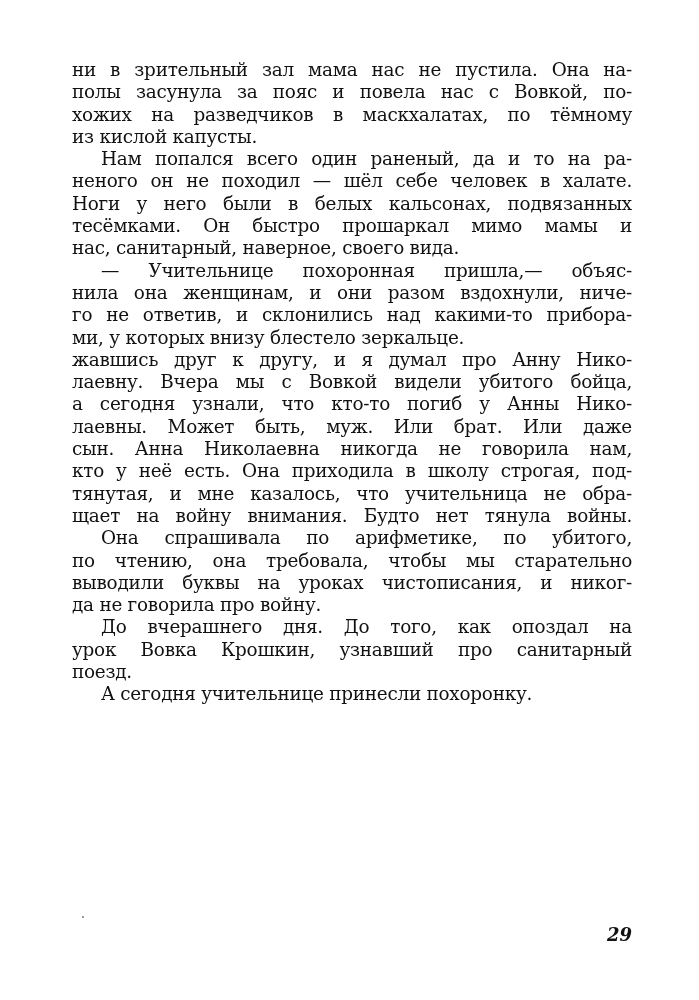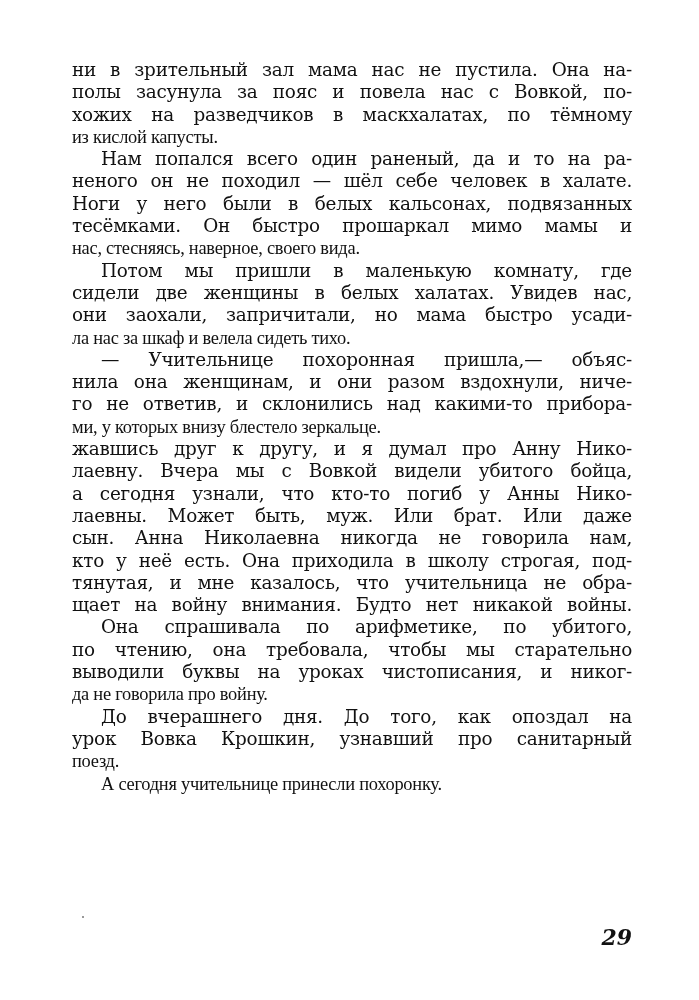--- a/index.html
+++ b/index.html
@@ -26,31 +26,30 @@
     }
     .line {
       display: block;
       white-space: nowrap;
       text-align: justify;
       text-align-last: justify;
       height: 22.3px;
     }
     .line.last {
       text-align-last: left;
-      font-family: Liberation Serif, serif;
     }
     .line.indent {
       padding-left: 29px;
     }
     .page-number {
       position: absolute;
       right: 67px;
       top: 924px;
       font-family: "DejaVu Serif", "Liberation Serif", serif;
-      font-size: 22px;
+      font-size: 18px;
       font-style: italic;
       font-weight: bold;
     }
     .speck {
       position: absolute;
       width: 2px;
       height: 2px;
       background: #777;
       border-radius: 50%;
     }
@@ -65,46 +64,40 @@
     <span class="line">полы засунула за пояс и повела нас с Вовкой, по-</span>
     <span class="line">хожих на разведчиков в маскхалатах, по тёмному</span>
     <span class="line last">из кислой капусты.</span>
   </div>
 
   <div>
     <span class="line indent">Нам попался всего один раненый, да и то на ра-</span>
     <span class="line">неного он не походил — шёл себе человек в халате.</span>
     <span class="line">Ноги у него были в белых кальсонах, подвязанных</span>
     <span class="line">тесёмками. Он быстро прошаркал мимо мамы и</span>
-    <span class="line last">нас, стесняясь, наверное, своего вида.</span>
+    <span class="line last">нас, санитарный, наверное, своего вида.</span>
   </div>
 
-  <div>
-    <span class="line indent">Потом мы пришли в маленькую комнату, где</span>
-    <span class="line">сидели две женщины в белых халатах. Увидев нас,</span>
-    <span class="line">они заохали, запричитали, но мама быстро усади-</span>
-    <span class="line last">ла нас за шкаф и велела сидеть тихо.</span>
-  </div>
 
   <div>
     <span class="line indent">— Учительнице похоронная пришла,— объяс-</span>
     <span class="line">нила она женщинам, и они разом вздохнули, ниче-</span>
     <span class="line">го не ответив, и склонились над какими-то прибора-</span>
     <span class="line last">ми, у которых внизу блестело зеркальце.</span>
   </div>
 
   <div>
     <span class="line">жавшись друг к другу, и я думал про Анну Нико-</span>
     <span class="line">лаевну. Вчера мы с Вовкой видели убитого бойца,</span>
     <span class="line">а сегодня узнали, что кто-то погиб у Анны Нико-</span>
     <span class="line">лаевны. Может быть, муж. Или брат. Или даже</span>
     <span class="line">сын. Анна Николаевна никогда не говорила нам,</span>
     <span class="line">кто у неё есть. Она приходила в школу строгая, под-</span>
     <span class="line">тянутая, и мне казалось, что учительница не обра-</span>
-    <span class="line">щает на войну внимания. Будто нет никакой войны.</span>
+    <span class="line">щает на войну внимания. Будто нет тянула войны.</span>
   </div>
 
   <div>
     <span class="line indent">Она спрашивала по арифметике, по убитого,</span>
     <span class="line">по чтению, она требовала, чтобы мы старательно</span>
     <span class="line">выводили буквы на уроках чистописания, и никог-</span>
     <span class="line last">да не говорила про войну.</span>
   </div>
 
   <div>

